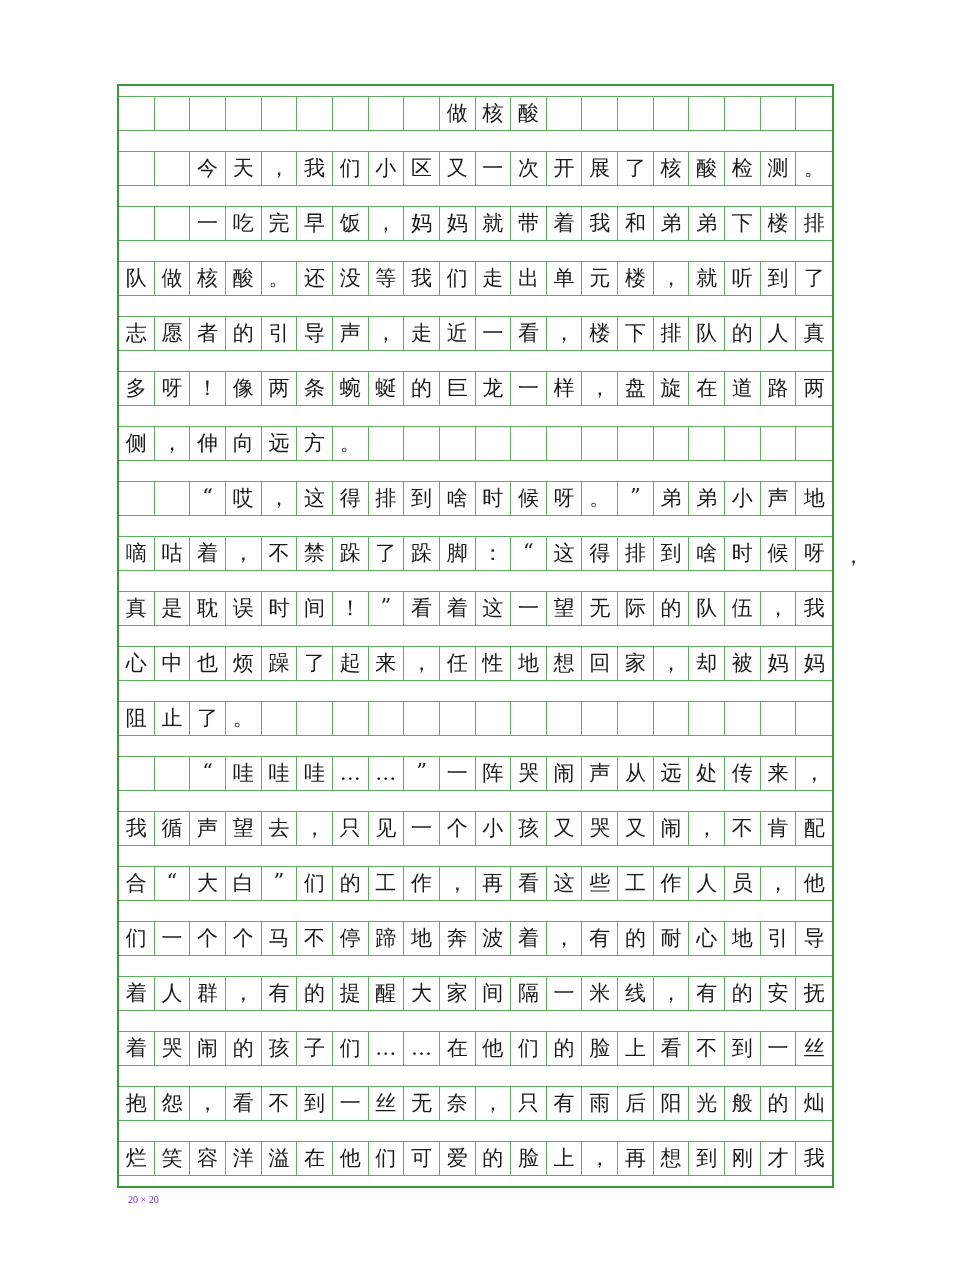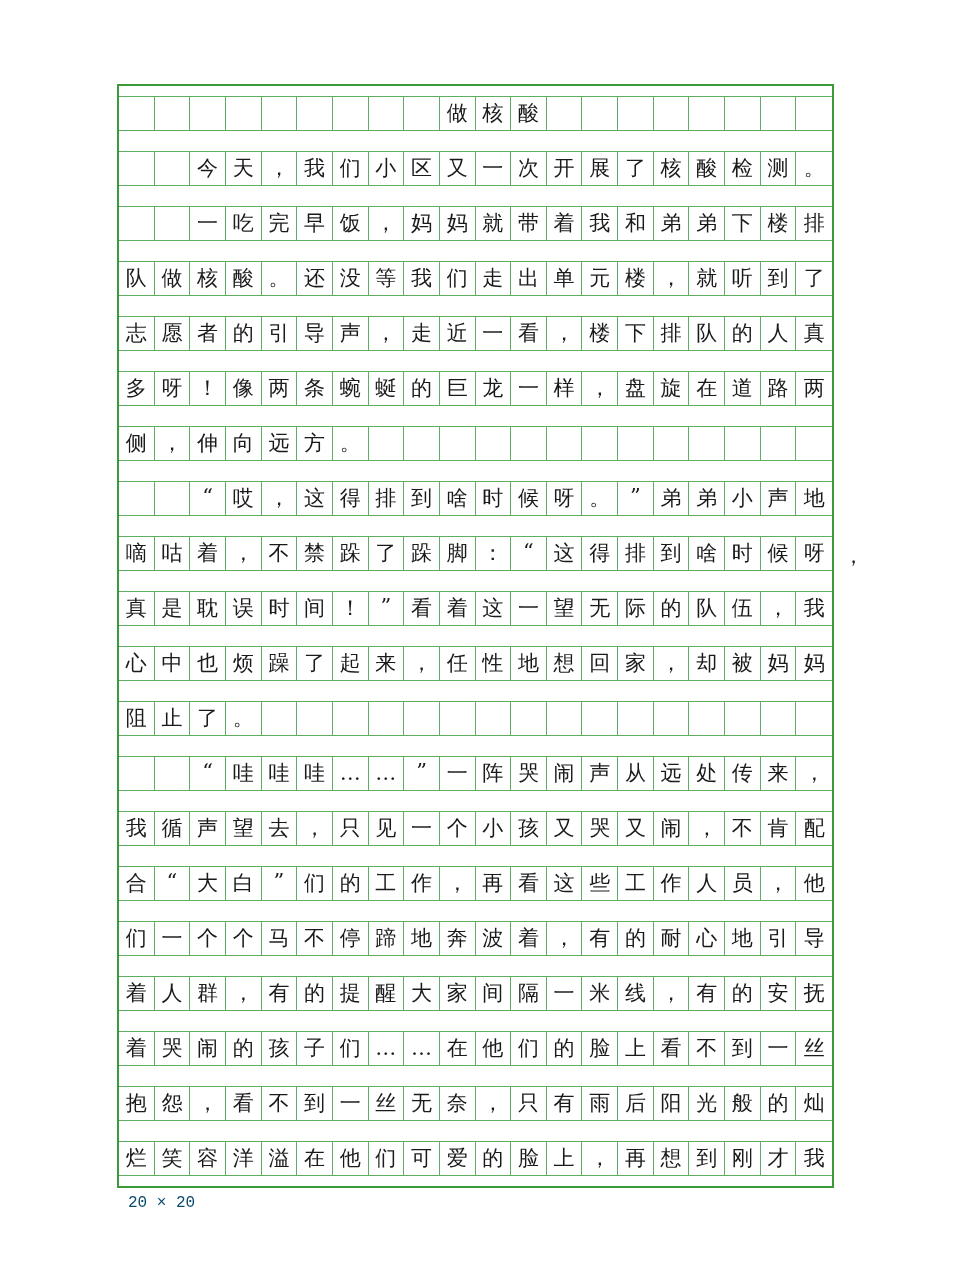--- a/index.html
+++ b/index.html
@@ -22,22 +22,22 @@
     display:flex; align-items:center; justify-content:center;
     font-family: "DejaVu Serif", serif; font-size:21px; color:#1a1a1a; line-height:1;
   }
   .cell:last-child { border-right:none; }
   .cell.punct-top { align-items:flex-start; padding-top:4px; }
   .cell.punct-bottom { align-items:flex-end; padding-bottom:6px; }
   .overflow {
     position:absolute; left:843px; font-family:"DejaVu Serif", serif; font-size:21px; color:#1a1a1a;
   }
   .footer {
-    position:absolute; left:128px; top:1194px; font-family:Liberation Mono, monospace;
-    font-size:16px; color:#0c4a6e;
+    position:absolute; left:128px; top:1194px; font-family:Liberation Serif, serif;
+    font-size:10px; color:#6d28d9;
   }
 </style>
 </head>
 <body>
 
 <div class="sheet" id="sheet">
     <div class="row" style="top: 10px;">
       <div class="cell"></div>
       <div class="cell"></div>
       <div class="cell"></div>

